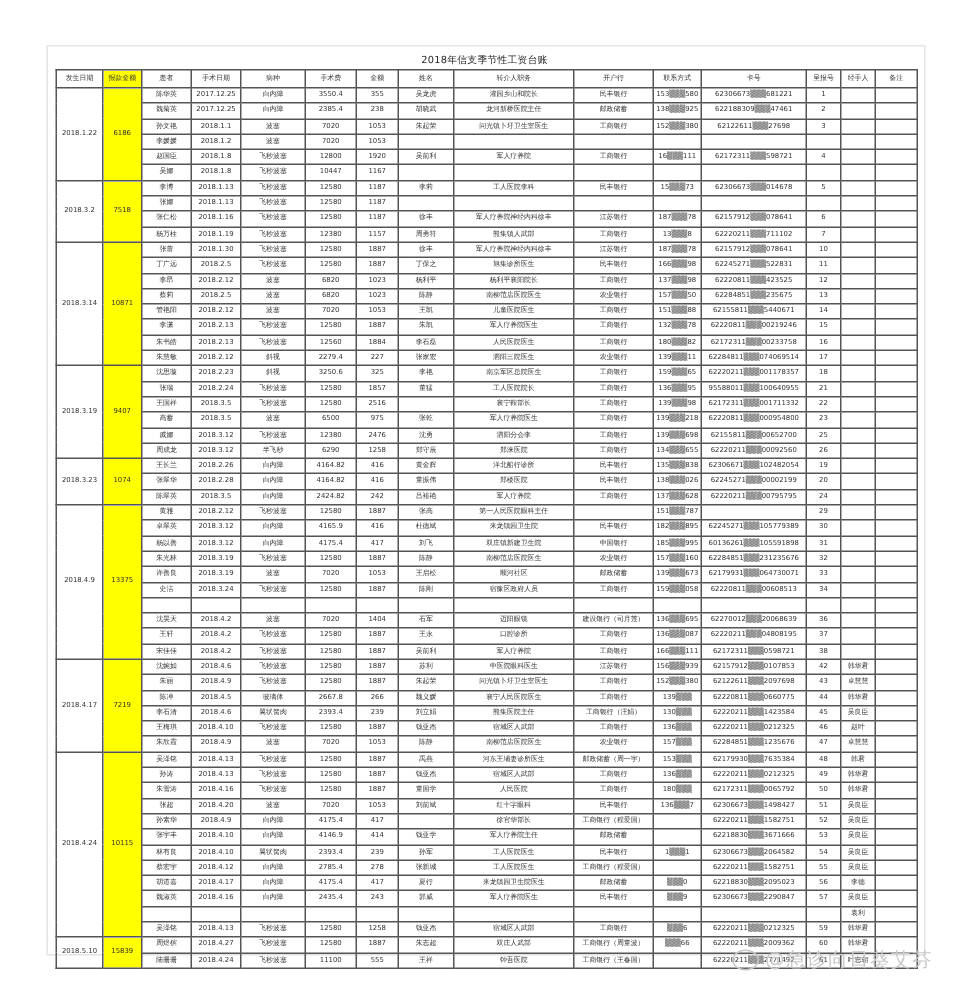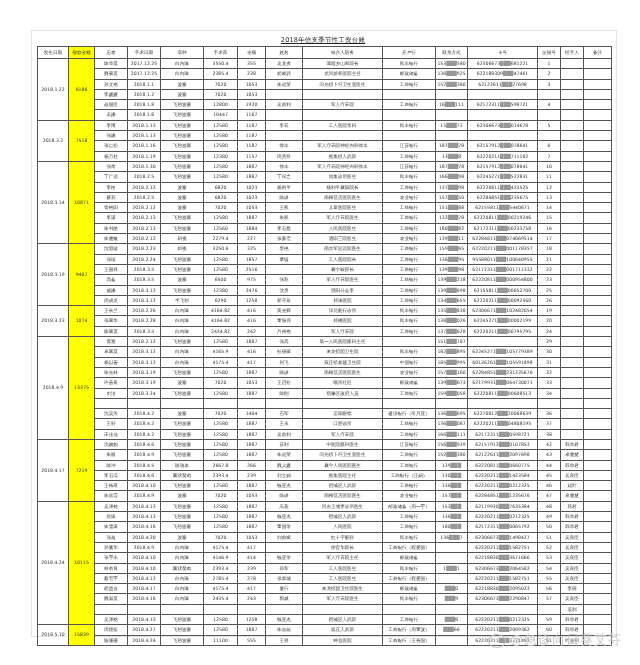--- a/index.html
+++ b/index.html
@@ -1,21 +1,21 @@
 <!DOCTYPE html>
 <html><head>
 <meta charset="utf-8">
 <style>
   html, body { margin: 0; padding: 0; background: #ffffff; }
   body { width: 640px; height: 665px; position: relative; overflow: hidden;
          font-family: "DejaVu Sans", sans-serif; color: #333; }
   .sheet { position: absolute; left: 31px; top: 30px; width: 584px; height: 605px;
            background: #fff; border: 1px solid #e4e4e4; }
   .title { position: absolute; left: 31px; top: 36px; width: 584px; text-align: center;
-           font-size: 6.5px; color: #222; letter-spacing: 0.2px; text-decoration: underline; }
+           font-size: 6.5px; color: #222; letter-spacing: 0.2px; }
   table { position: absolute; left: 37px; top: 46px; border-collapse: collapse;
           table-layout: fixed; width: 574px; }
   td, th { border: 0.6px solid #555; font-size: 4.6px; line-height: 9.3px; height: 9.3px;
            padding: 0; text-align: center; white-space: nowrap; overflow: hidden;
            font-weight: normal; color: #333; }
   th { height: 11px; line-height: 11px; }
   td.hl, th.hl { background: #ffff00; }
   .watermark { position: absolute; right: 18px; bottom: 16px; font-size: 13px; color: #c8c8c8;
                letter-spacing: 1px; text-align: right; }
   .watermark .wb { display: inline-block; width: 16px; height: 12px; border: 1.5px solid #c8c8c8;

